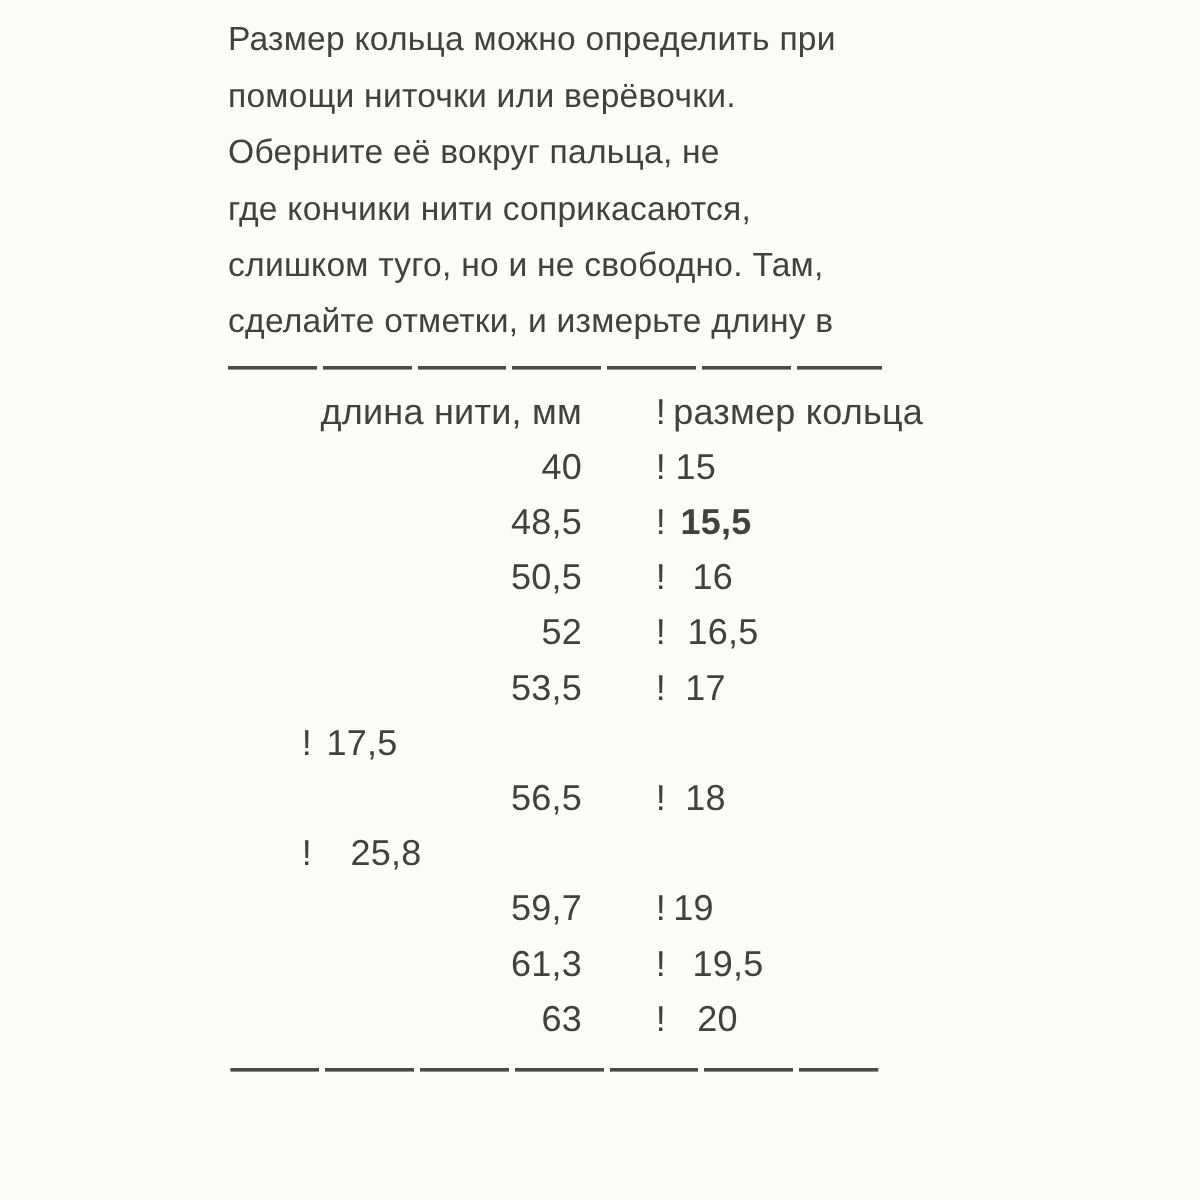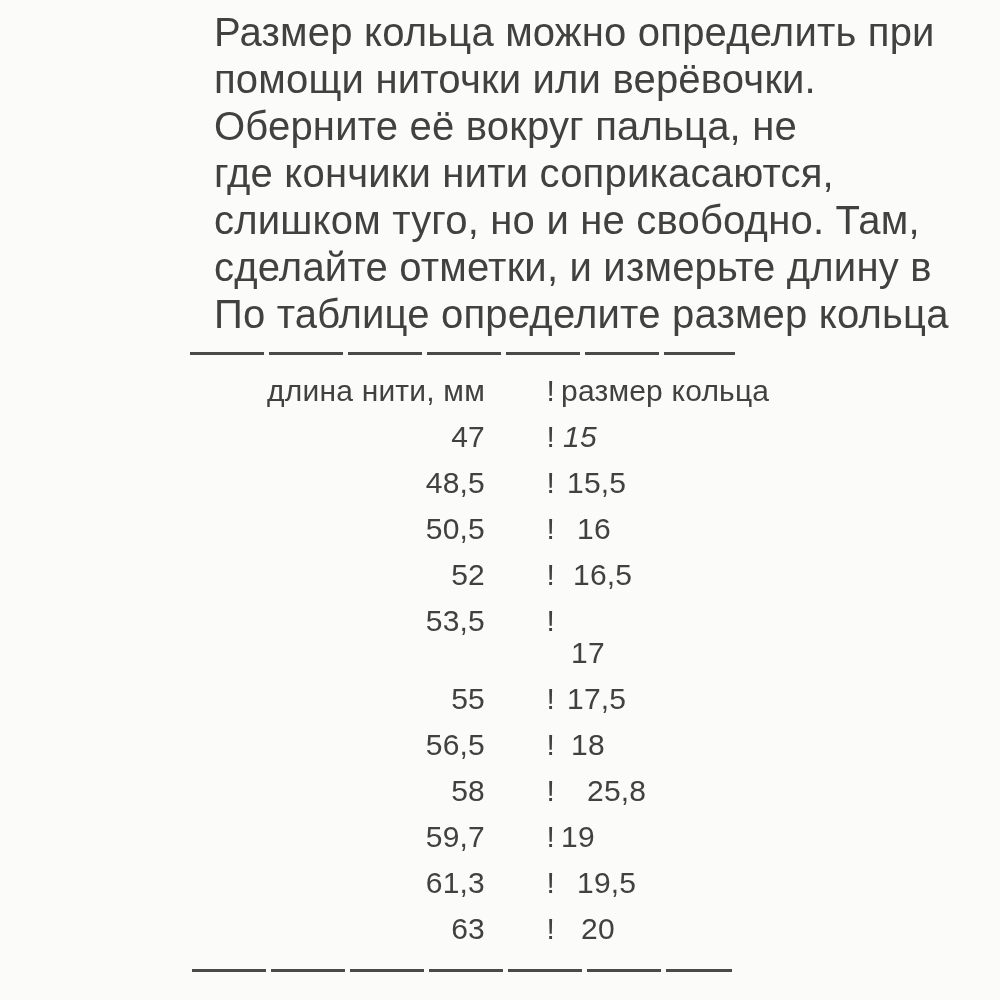--- a/index.html
+++ b/index.html
@@ -14,25 +14,24 @@
     font-family: "Liberation Sans", sans-serif;
     overflow: hidden;
   }
   .page {
     box-sizing: border-box;
     width: 1000px;
     height: 1000px;
     padding: 9px 0 0 190px;
   }
   .intro-line {
-    font-size: 40px;
+    font-size: 28px;
     line-height: 47px;
     white-space: nowrap;
     letter-spacing: 0.2px;
-    margin-left: 24px;
   }
   .divider {
     height: 3px;
     background: repeating-linear-gradient(90deg,
       #4a4a4a 0px, #4a4a4a 74px,
       rgba(0,0,0,0) 74px, rgba(0,0,0,0) 79px);
   }
   .divider.top {
     width: 545px;
     margin: 14px 0 13px 0;
@@ -61,25 +60,25 @@
     width: 70px;
     flex: 0 0 70px;
     padding-left: 2px;
   }
   .cell-size {
     box-sizing: border-box;
     padding-left: 6px;
   }
   .t-body .cell-length { padding-left: 25px; }
   
-  .t-body .t-row:nth-child(1)  .cell-size { padding-left: 8px; font-style: italic; }
-  .t-body .t-row:nth-child(2)  .cell-size { padding-left: 12px; }
+  .t-body .t-row:nth-child(1)  .cell-size { padding-left: 8px; }
+  .t-body .t-row:nth-child(2)  .cell-size { padding-left: 12px; font-weight: bold; }
   .t-body .t-row:nth-child(3)  .cell-size { padding-left: 22px; }
   .t-body .t-row:nth-child(4)  .cell-size { padding-left: 18px; }
-  .t-body .t-row:nth-child(5)  .cell-size { padding-left: 16px; margin-top: 32px; }
+  .t-body .t-row:nth-child(5)  .cell-size { padding-left: 16px; }
   .t-body .t-row:nth-child(6)  .cell-size { padding-left: 12px; }
   .t-body .t-row:nth-child(7)  .cell-size { padding-left: 16px; }
   .t-body .t-row:nth-child(8)  .cell-size { padding-left: 32px; }
   .t-body .t-row:nth-child(9)  .cell-size { padding-left: 6px; }
   .t-body .t-row:nth-child(10) .cell-size { padding-left: 22px; }
   .t-body .t-row:nth-child(11) .cell-size { padding-left: 26px; }
   .t-body .t-row:nth-child(10) .cell-sep  { padding-left: 12px; }
   .t-body .t-row:nth-child(11) .cell-sep  { padding-left: 14px; }
 </style>
 </head>
@@ -87,34 +86,33 @@
 
 <div class="page">
 
   <div class="intro">
     <div class="intro-line">Размер кольца можно определить при</div>
     <div class="intro-line">помощи ниточки или верёвочки.</div>
     <div class="intro-line">Оберните её вокруг пальца, не</div>
     <div class="intro-line">где кончики нити соприкасаются,</div>
     <div class="intro-line">слишком туго, но и не свободно. Там,</div>
     <div class="intro-line">сделайте отметки, и измерьте длину в</div>
-    <div class="intro-line">По таблице определите размер кольца</div>
   </div>
 
   <div class="divider top"></div>
 
   <div class="ring-table">
     <div class="t-row t-header">
       <span class="cell-length">длина нити, мм</span>
       <span class="cell-sep">!</span>
       <span class="cell-size">размер кольца</span>
     </div>
     <div class="t-body">
   <div class="t-row">
-    <span class="cell-length">47</span>
+    <span class="cell-length">40</span>
     <span class="cell-sep">!</span>
     <span class="cell-size">15</span>
   </div>
 
   <div class="t-row">
     <span class="cell-length">48,5</span>
     <span class="cell-sep">!</span>
     <span class="cell-size">15,5</span>
   </div>
 
@@ -130,33 +128,31 @@
     <span class="cell-size">16,5</span>
   </div>
 
   <div class="t-row">
     <span class="cell-length">53,5</span>
     <span class="cell-sep">!</span>
     <span class="cell-size">17</span>
   </div>
 
   <div class="t-row">
-    <span class="cell-length">55</span>
     <span class="cell-sep">!</span>
     <span class="cell-size">17,5</span>
   </div>
 
   <div class="t-row">
     <span class="cell-length">56,5</span>
     <span class="cell-sep">!</span>
     <span class="cell-size">18</span>
   </div>
 
   <div class="t-row">
-    <span class="cell-length">58</span>
     <span class="cell-sep">!</span>
     <span class="cell-size">25,8</span>
   </div>
 
   <div class="t-row">
     <span class="cell-length">59,7</span>
     <span class="cell-sep">!</span>
     <span class="cell-size">19</span>
   </div>
 

